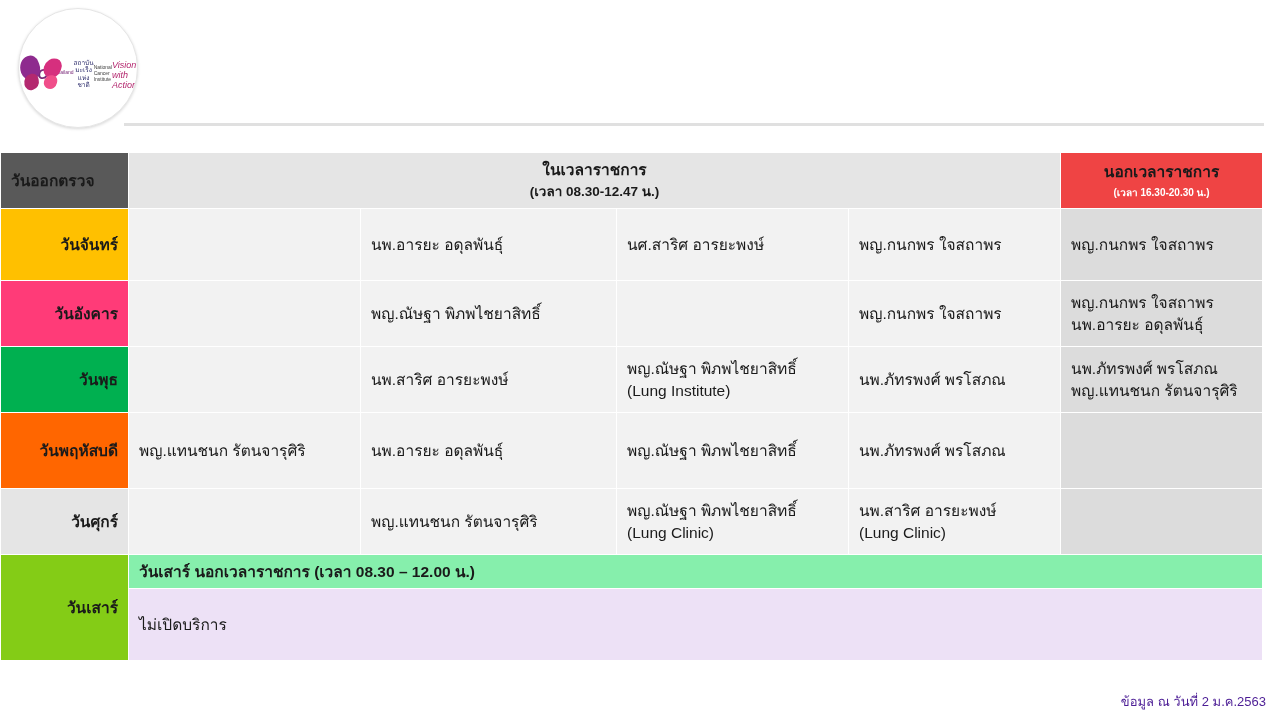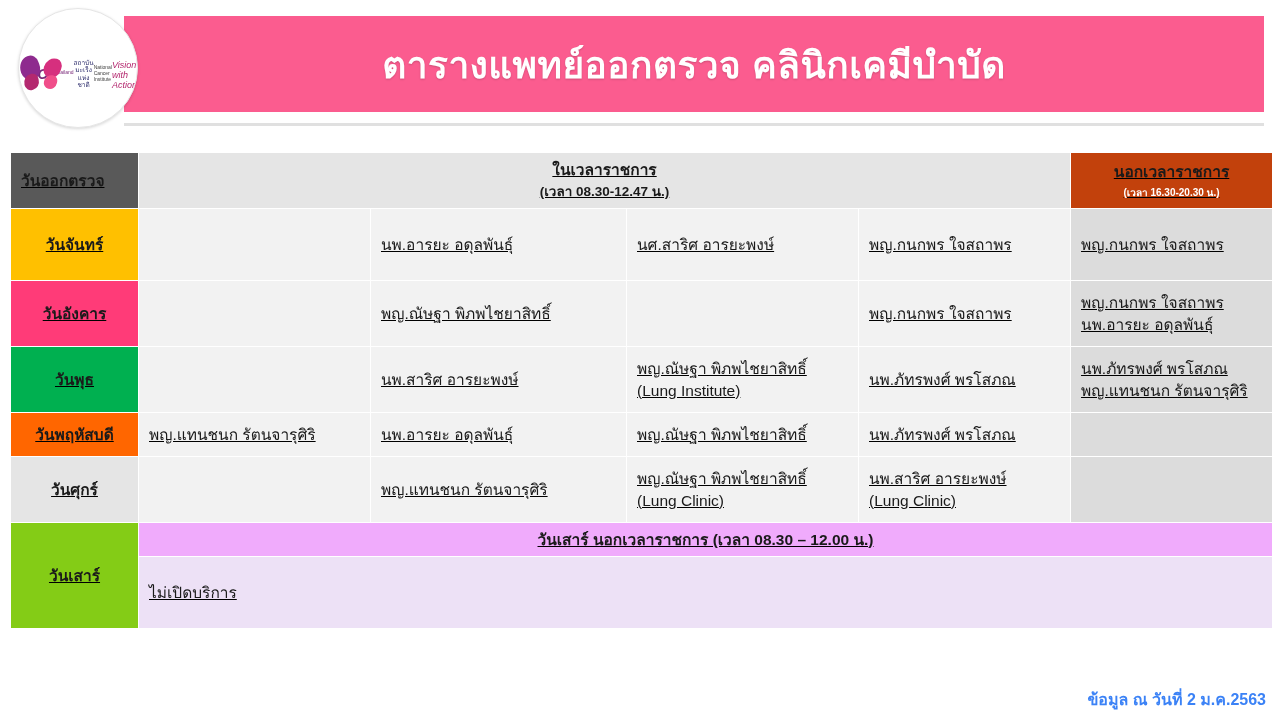--- a/index.html
+++ b/index.html
@@ -105,25 +105,24 @@
   .logo .vision {
     font-size: 9px;
     color: #b4286f;
     font-style: italic;
     margin-top: 5px;
   }
 
   
   table.schedule {
     position: absolute;
-    left: 10px; top: 152px;
+    left: 0; top: 152px;
     width: 1262px;
     border-collapse: collapse;
     table-layout: fixed;
-    text-decoration: underline;
   }
   table.schedule td, table.schedule th {
     border: 1px solid #ffffff;
     vertical-align: middle;
     padding: 6px 10px;
     font-size: 15.5px;
     color: #1a1a1a;
     line-height: 1.38;
   }
   
@@ -149,92 +148,89 @@
     font-weight: bold;
     font-size: 17px;
   }
   .hdr-in .sub {
     display: block;
     font-size: 13.5px;
     font-weight: bold;
     margin-top: 3px;
   }
   .hdr-out {
-    background: #c2410c;
+    background: #ef4444;
     color: #ffc000;
     text-align: center;
     font-weight: bold;
     font-size: 15.5px;
   }
   .hdr-out .sub {
     display: block;
     color: #ffffff;
     font-size: 10px;
     font-weight: bold;
     margin-top: 3px;
   }
 
   
   .day-label {
     font-weight: bold;
     color: #ffffff;
     font-size: 17px;
-    text-align: center;
+    text-align: right;
     padding-left: 10px;
   }
   .d-mon  { background: #ffc000; }
   .d-tue  { background: #ff3b78; }
   .d-wed  { background: #00b050; margin-top: 48px; }
   .d-thu  { background: #ff6600; }
   .d-fri  { background: #e5e5e5; }
   .d-sat  { background: #84cc16; }
 
   
   .cell-in  { background: #f2f2f2; }
   .cell-out { background: #dcdcdc; }
 
   tr.row-body td { height: 66px; }
   tr.row-mon td { height: 72px; }
-  tr.row-thu td { height: 44px; }
+  tr.row-thu td { height: 76px; }
 
   
   .sat-banner {
-    background: #f0abfc;
-    color: #ffffff;
-    text-align: center;
+    background: #86efac;
+    color: #ffffff;
+    text-align: left;
     font-weight: bold;
     font-size: 16px;
     height: 32px;
     padding: 4px 8px;
   }
   .sat-body {
     background: #ede1f6;
     color: #c00000;
     text-align: left;
     font-size: 15.5px;
     height: 72px;
   }
 
   .footnote {
     position: absolute;
     right: 14px; bottom: 8px;
-    font-size: 16px;
-    font-weight: bold;
-    color: #3b82f6;
+    font-size: 13px;
+    font-weight: normal;
+    color: #4c1d95;
   }
   .l2 { display: block; }
 </style>
 </head>
 <body>
 
 <div id="page">
 
-  <div class="header-band">
-    <div class="title">ตารางแพทย์ออกตรวจ คลินิกเคมีบำบัด</div>
-  </div>
   <div class="header-underline"></div>
 
   <div class="logo">
     <div class="lg-inner">
       <div class="butterfly">
         <span class="bw1"></span>
           <span class="bw2"></span>
           <span class="bw3"></span>
           <span class="bw4"></span>
       </div>

